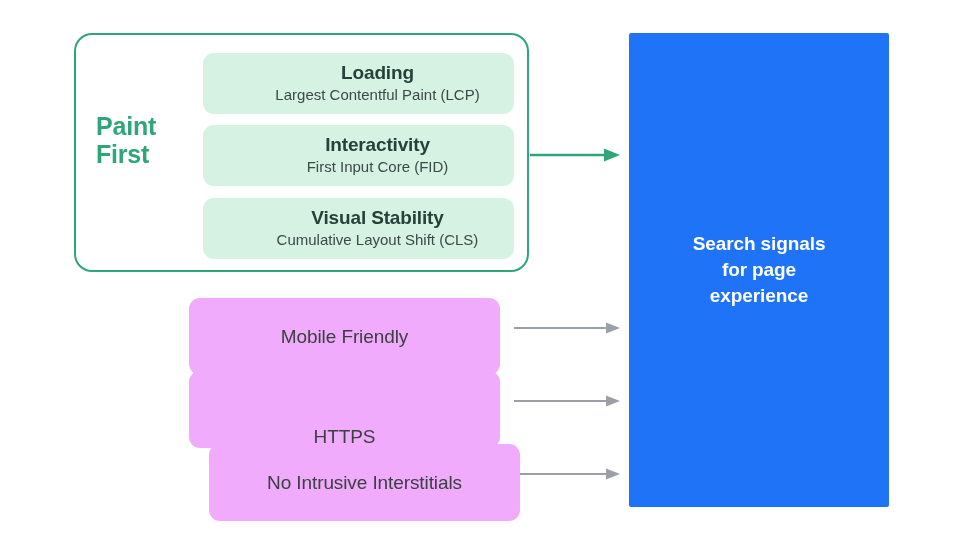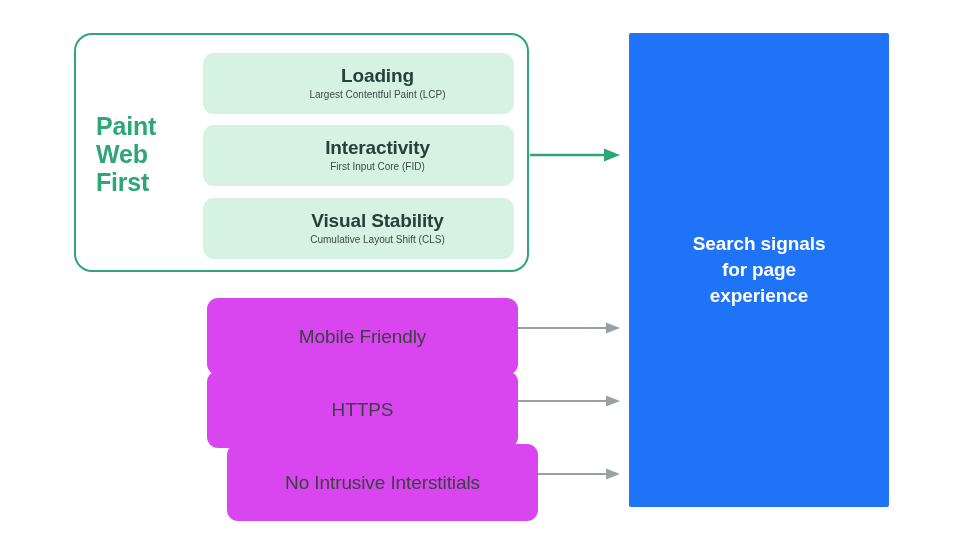--- a/index.html
+++ b/index.html
@@ -69,41 +69,41 @@
 
   .metric-title {
     color: #26413A;
     font-size: 19px;
     font-weight: bold;
     line-height: 1.18;
     letter-spacing: -0.15px;
   }
   .metric-sub {
     color: #3C4A47;
-    font-size: 10px;
+    font-size: 15px;
     font-weight: normal;
     line-height: 1.25;
     margin-top: 2px;
   }
 
   
   .gray-card {
     position: absolute;
-    left: 207px;
+    left: 189px;
     width: 311px;
     height: 77px;
-    background: #d946ef;
+    background: #f0abfc;
     border-radius: 11px;
     box-sizing: border-box;
     display: flex;
     align-items: center;
     justify-content: center;
   }
   .gray-card.g1 { top: 298px; }
-  .gray-card.g2 { top: 371px; }
+  .gray-card.g2 { top: 371px; align-items: flex-end; }
   .gray-card.g3 { top: 444px; margin-left: 20px; }
 
   .gray-card-label {
     color: #3C4043;
     font-size: 19px;
     font-weight: normal;
     letter-spacing: -0.1px;
   }
 
   
@@ -164,21 +164,20 @@
     <g>
       <line x1="514" y1="474" x2="607" y2="474" stroke="#9AA0A6" stroke-width="1.8"></line>
       <polygon points="606,468.5 620,474 606,479.5" fill="#9AA0A6"></polygon>
     </g>
   </svg>
 
   <div class="cwv-container"></div>
 
   <div class="cwv-label">
     <span>Paint</span>
-    <span>Web</span>
     <span>First</span>
   </div>
 
   <div class="metric-card m1">
     <div class="metric-title">Loading</div>
     <div class="metric-sub">Largest Contentful Paint (LCP)</div>
   </div>
 
   <div class="metric-card m2">
     <div class="metric-title">Interactivity</div>

